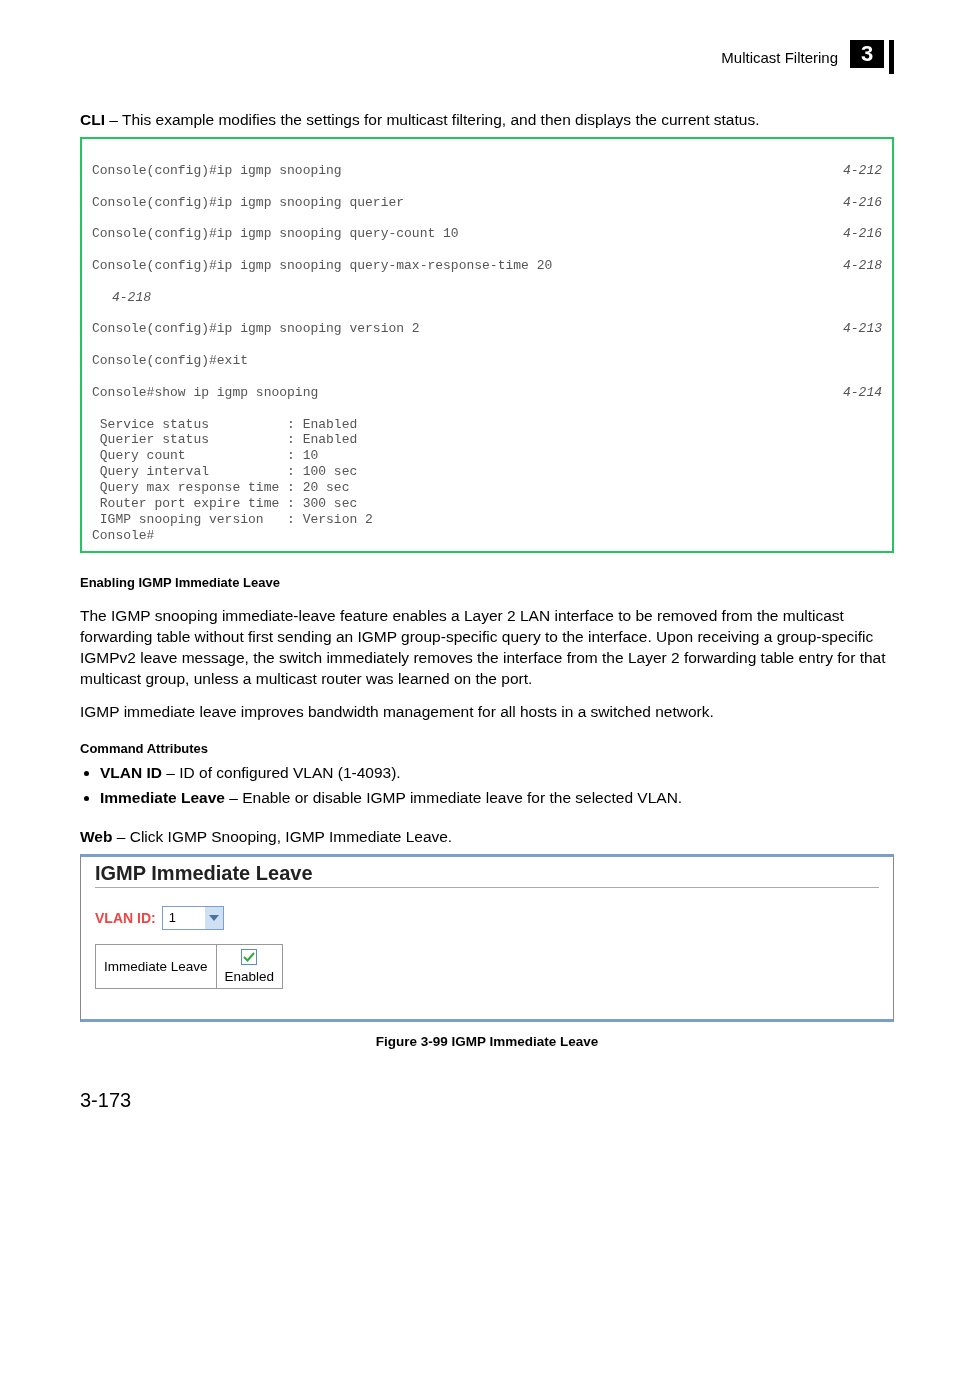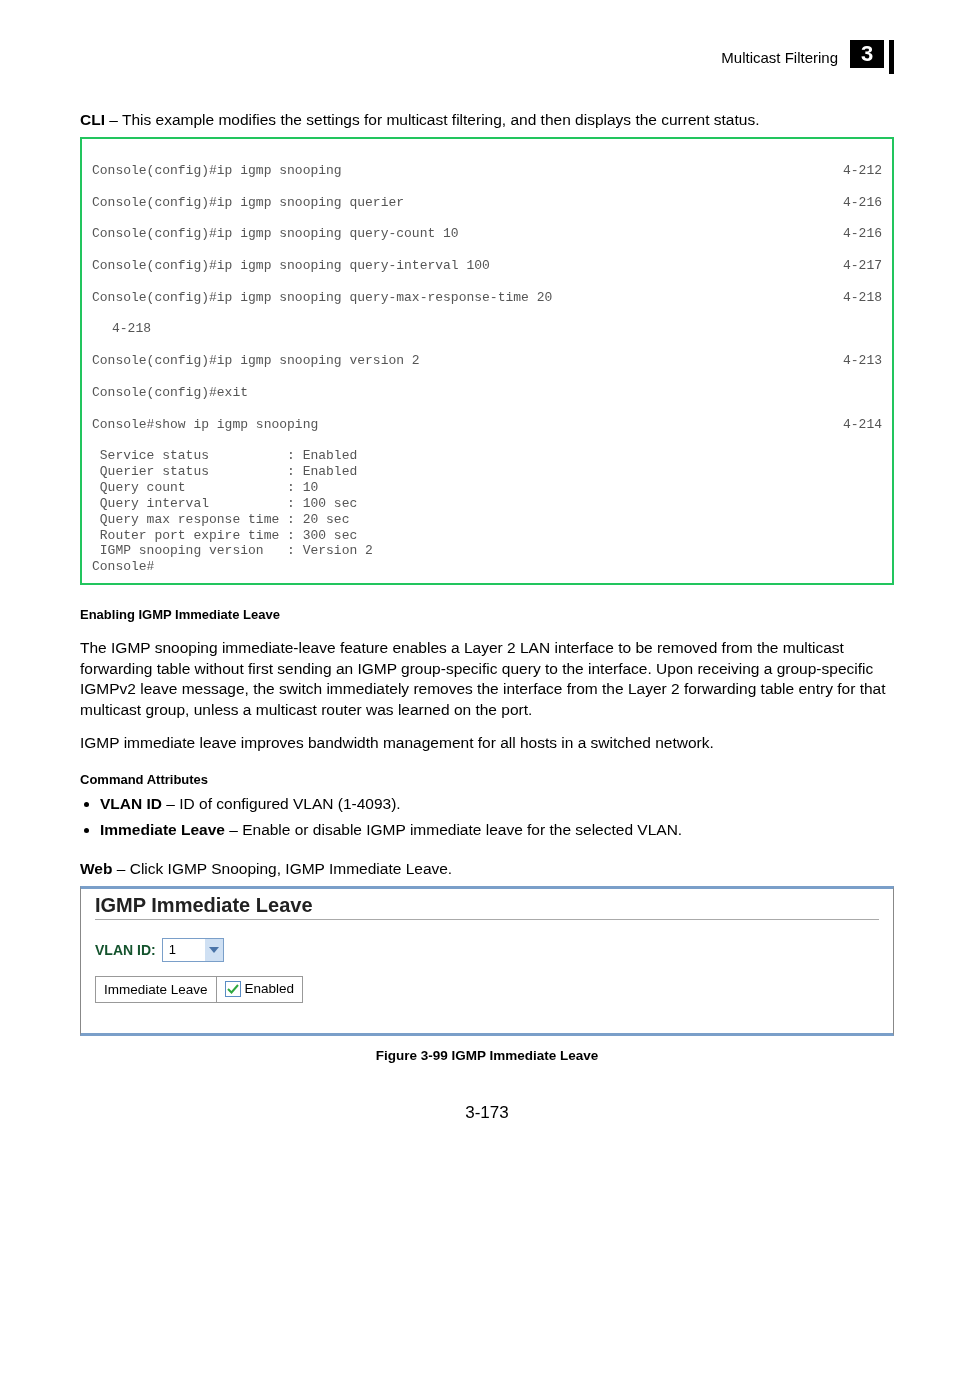--- a/index.html
+++ b/index.html
@@ -66,20 +66,21 @@
     line-height: 1.22;
     white-space: pre;
     margin-bottom: 22px;
     color: #555;
   }
   .code-row {
     display: flex;
     justify-content: space-between;
   }
   .code-row .ref {
+    font-style: italic;
     padding-left: 20px;
     text-align: right;
   }
   h2.section {
     font-size: 13px;
     font-weight: bold;
     margin: 0 0 10px 0;
   }
   h3.sub {
     font-size: 13px;
@@ -117,21 +118,21 @@
   }
   .vlan-row {
     display: flex;
     align-items: center;
     gap: 6px;
     margin-bottom: 14px;
   }
   .label {
     font-size: 14px;
     font-weight: bold;
-    color: #14532d;
+    color: #ef4444;
   }
   .select {
     display: inline-flex;
     align-items: center;
     border: 1px solid #7a9fc9;
     background: #fff;
     height: 22px;
     min-width: 54px;
     font-size: 13px;
     padding-left: 6px;
@@ -153,40 +154,41 @@
   .tbl td {
     border: 1px solid #999;
     padding: 4px 8px;
     font-size: 13.5px;
     background: #fff;
   }
   .chk {
     display: inline-flex;
     align-items: center;
     gap: 4px;
+    flex-direction: column;
   }
   .chk-box {
     width: 14px;
     height: 14px;
     border: 1px solid #5a8cc4;
     background: #fff;
     display: flex;
     align-items: center;
     justify-content: center;
   }
   .chk-box svg { display:block; }
   .fig-caption {
     text-align: center;
     font-size: 13.5px;
     font-weight: bold;
     margin-top: 12px;
   }
   .footer-page {
-    text-align: center;
-    font-size: 17px;
+    text-align: left;
+    font-size: 20px;
     margin-top: 40px;
   }
 </style>
 </head>
 <body>
 
 <div class="page">
 
   <div class="header-row">
     <span class="header-text">Multicast Filtering</span>
@@ -198,21 +200,20 @@
   </div>
 
   <p class="para">
     <span class="b">CLI</span><span> – This example modifies the settings for multicast filtering, and then displays the current status.</span>
   </p>
 
   <div class="code-box">
 <div class="code-row"><span>Console(config)#ip igmp snooping</span><span class="ref">4-212</span></div>
 <div class="code-row"><span>Console(config)#ip igmp snooping querier</span><span class="ref">4-216</span></div>
 <div class="code-row"><span>Console(config)#ip igmp snooping query-count 10</span><span class="ref">4-216</span></div>
-<div class="code-row"><span>Console(config)#ip igmp snooping query-interval 100</span><span class="ref">4-217</span></div>
 <div class="code-row"><span>Console(config)#ip igmp snooping query-max-response-time 20</span><span class="ref">4-218</span></div>
 <div class="code-row"><span class="ref">4-218</span></div>
 <div class="code-row"><span>Console(config)#ip igmp snooping version 2</span><span class="ref">4-213</span></div>
 <div class="code-row"><span>Console(config)#exit</span><span class="ref"></span></div>
 <div class="code-row"><span>Console#show ip igmp snooping</span><span class="ref">4-214</span></div>
 <span> Service status          : Enabled</span>
 <span> Querier status          : Enabled</span>
 <span> Query count             : 10</span>
 <span> Query interval          : 100 sec</span>
 <span> Query max response time : 20 sec</span>

